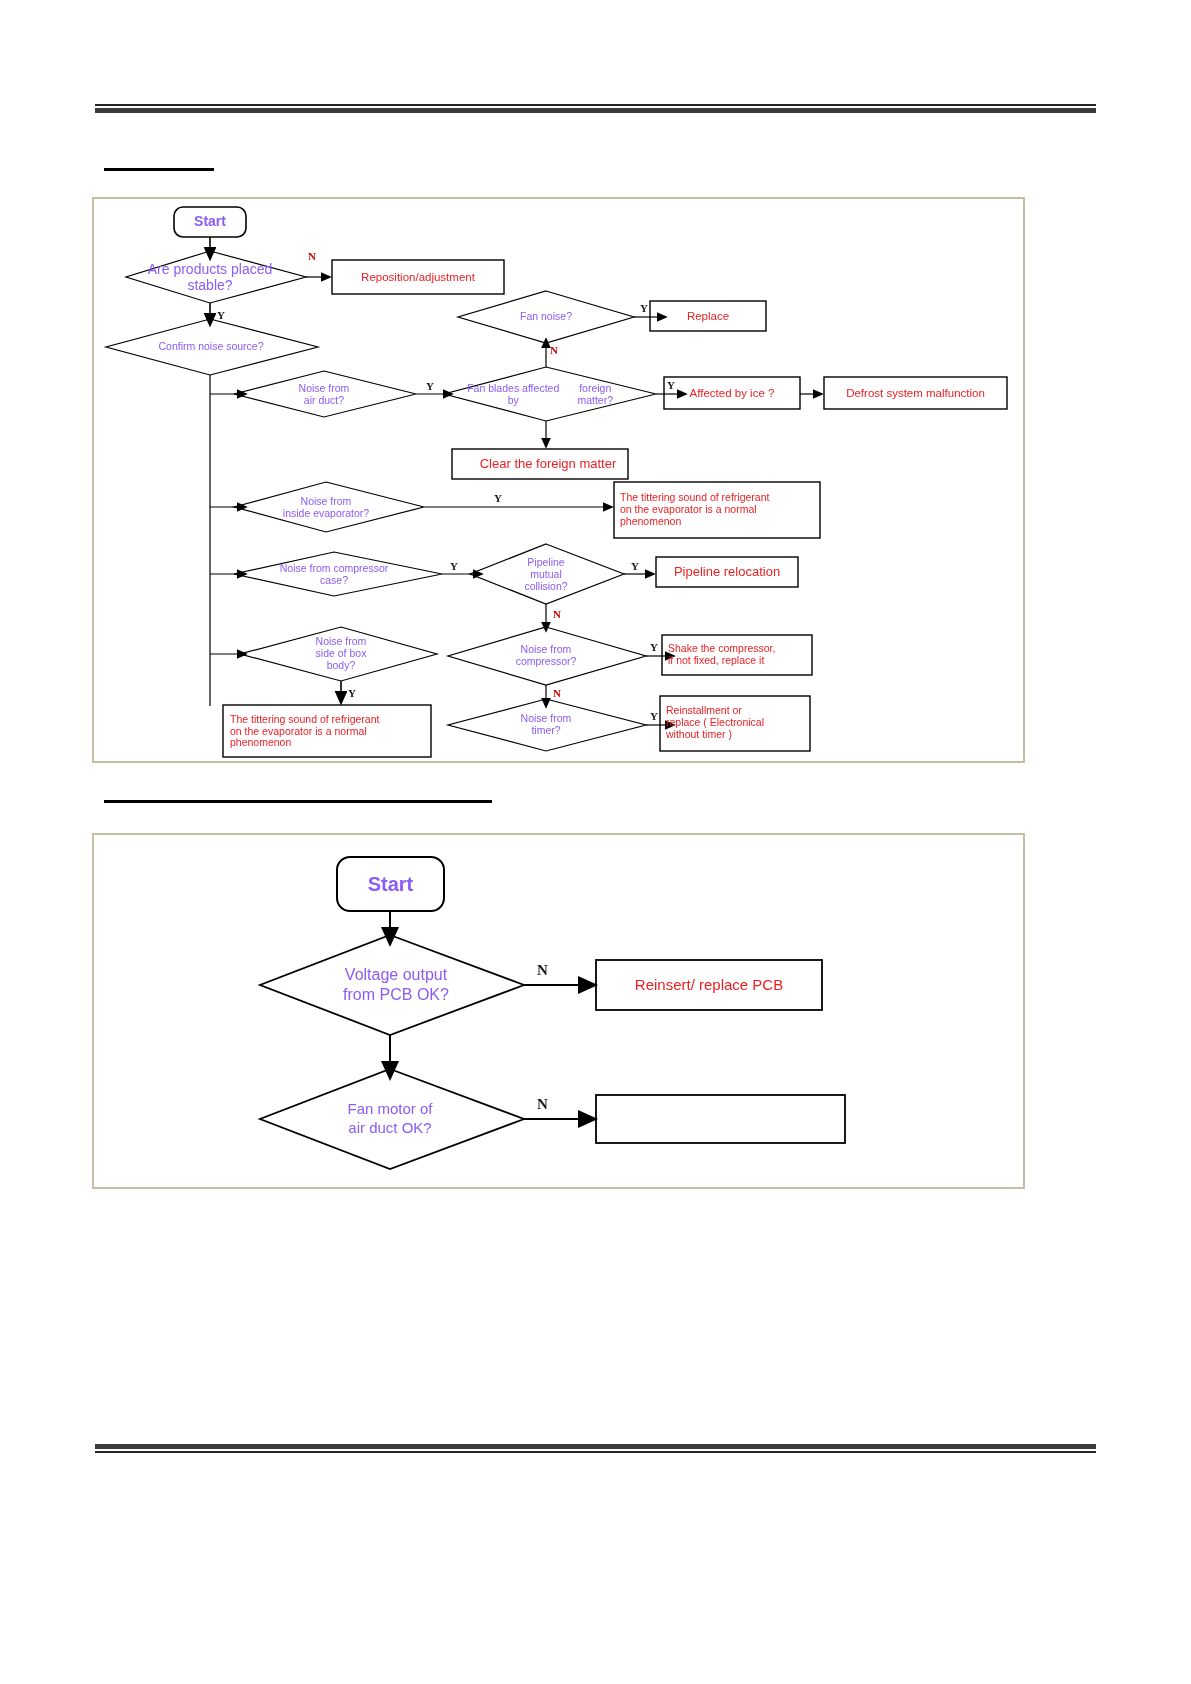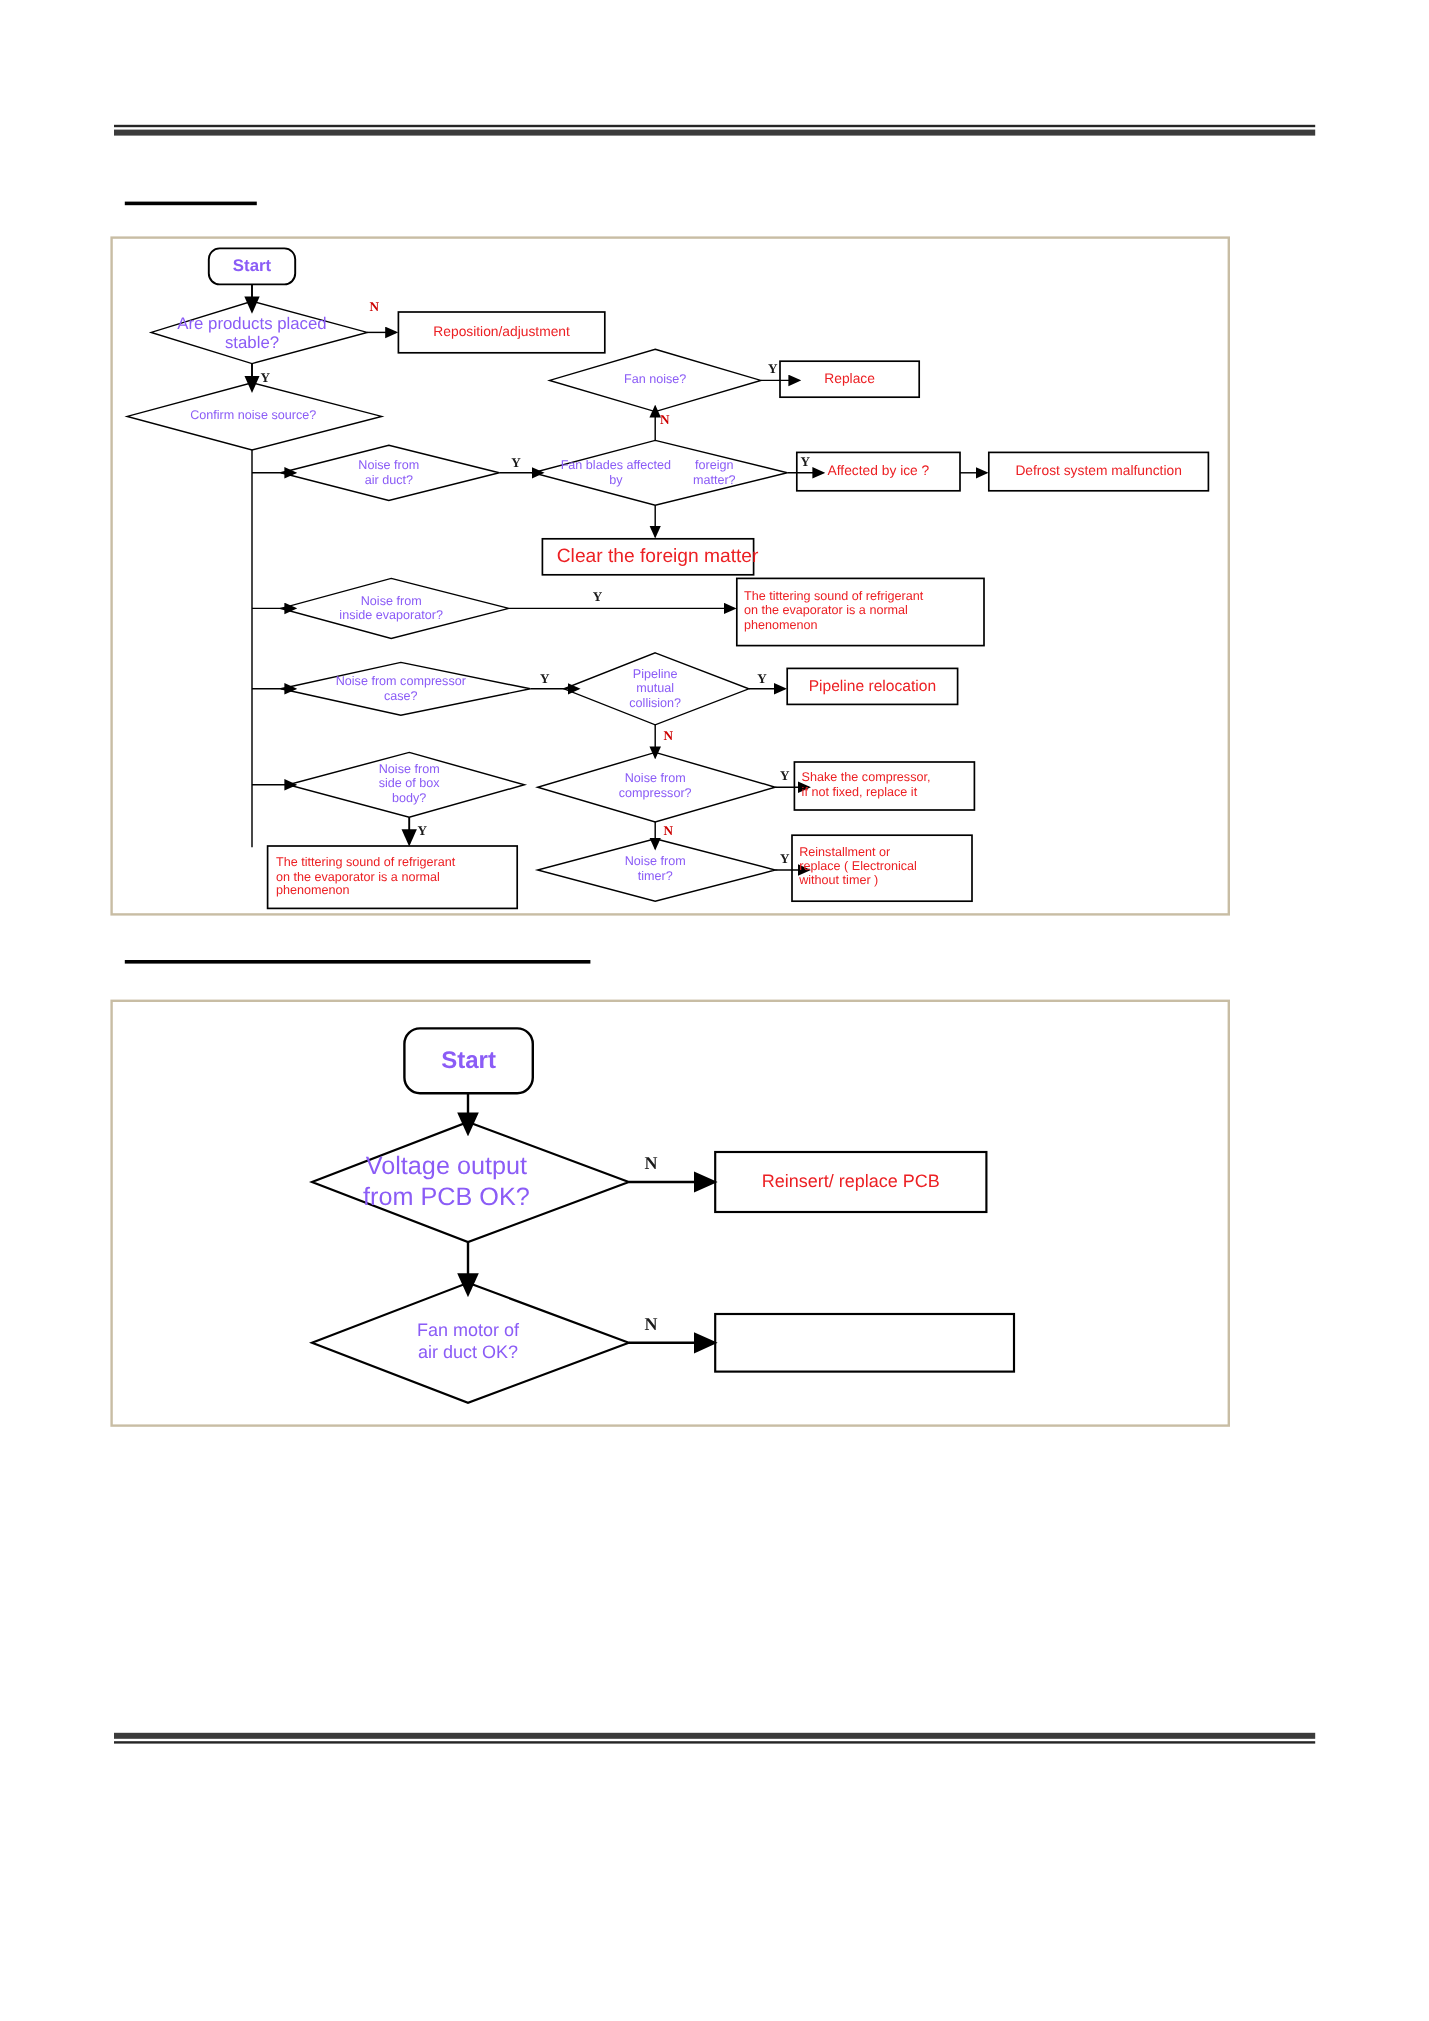--- a/index.html
+++ b/index.html
@@ -222,21 +222,21 @@
     </div>
 
     <div class="node-text" style="left:402px; top:109px; width:100px; height:18px; font-size:10.5px;">Fan noise?</div>
 
     <div class="node-text txt-red" style="left:560px; top:104px; width:108px; height:26px; font-size:11.5px;">Replace</div>
 
     <div class="node-text txt-red" style="left:572px; top:181px; width:132px; height:26px; font-size:11.5px;">Affected by ice ?</div>
 
     <div class="node-text txt-red" style="left:732px; top:181px; width:179px; height:26px; font-size:11.5px;">Defrost system malfunction</div>
 
-    <div class="node-text txt-red" style="left:360px; top:252px; width:188px; height:26px; font-size:16px;">Clear the foreign matter</div>
+    <div class="node-text txt-red" style="left:360px; top:252px; width:188px; height:26px; font-size:13px;">Clear the foreign matter</div>
 
     <div class="node-text" style="left:164px; top:295px; width:136px; height:28px; font-size:10.5px; flex-direction:column;">
       <span>Noise from</span>
       <span>inside evaporator?</span>
     </div>
 
     <div class="node-text left txt-red" style="left:526px; top:287px; width:198px; height:48px; font-size:10.5px; flex-direction:column; align-items:flex-start; justify-content:center;">
       <span>The tittering sound of refrigerant</span>
       <span>on the evaporator is a normal</span>
       <span>phenomenon</span>
@@ -329,21 +329,21 @@
 
         <path d="M296,234 L430,284 L296,334 L166,284 Z" stroke-width="1.8"></path>
 
         <line x1="430" y1="284" x2="500" y2="284" marker-end="url(#arr2)"></line>
         <rect x="502" y="260" width="249" height="48" stroke-width="1.8"></rect>
       </g>
     </svg>
 
     <div class="node-text start-label" style="left:243px; top:22px; width:107px; height:54px; font-size:20px;">Start</div>
 
-    <div class="node-text" style="left:188px; top:129px; width:180px; height:42px; font-size:21px; flex-direction:column; line-height:1.25;">
+    <div class="node-text" style="left:212px; top:129px; width:180px; height:42px; font-size:16px; flex-direction:column; line-height:1.25;">
       <span>Voltage output</span>
       <span>from PCB OK?</span>
     </div>
 
     <div class="node-text txt-red" style="left:504px; top:128px; width:222px; height:44px; font-size:15px;">Reinsert/ replace PCB</div>
 
     <div class="node-text" style="left:206px; top:263px; width:180px; height:42px; font-size:15px; flex-direction:column; line-height:1.25;">
       <span>Fan motor of</span>
       <span>air duct OK?</span>
     </div>

